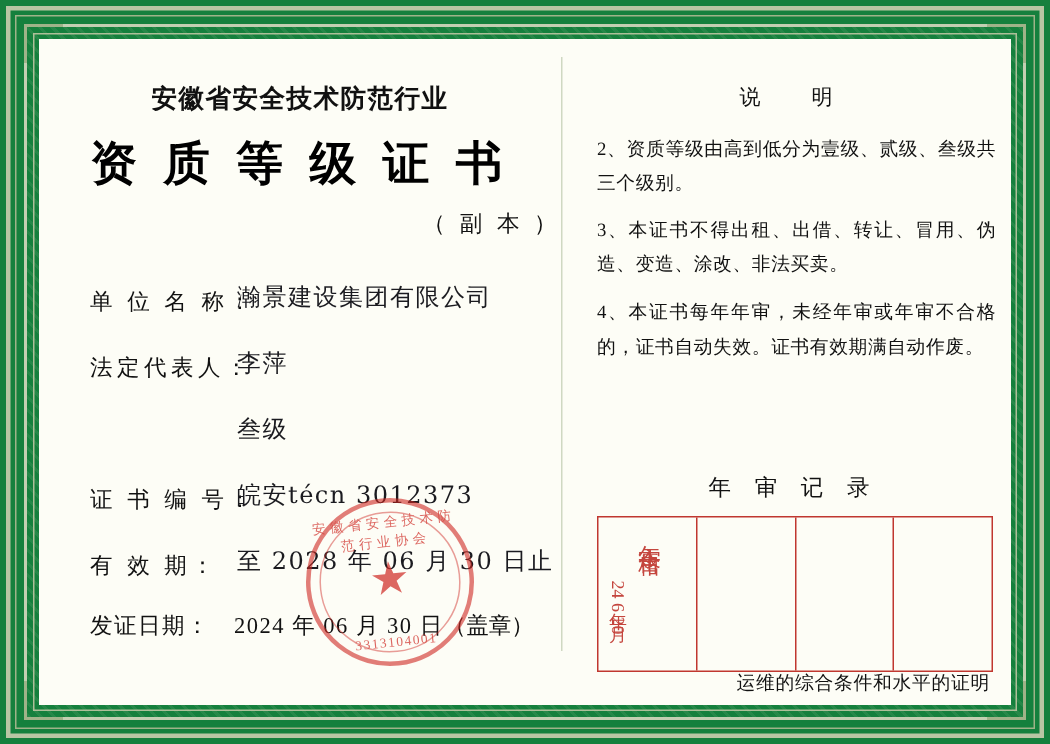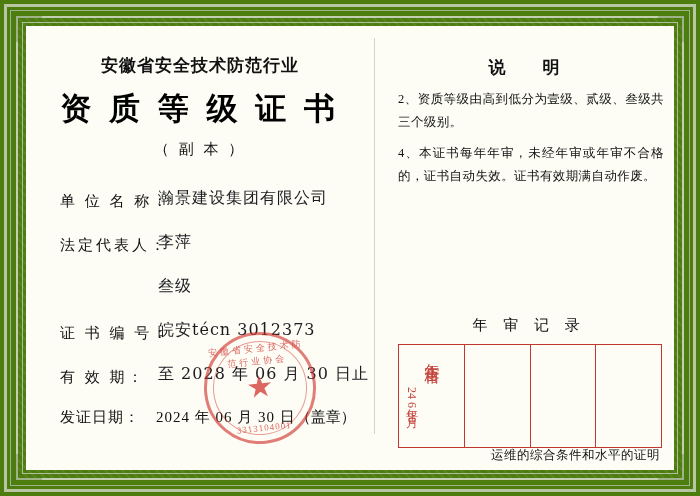--- a/index.html
+++ b/index.html
@@ -12,21 +12,21 @@
     overflow: hidden;
     font-family: "Liberation Serif", "DejaVu Serif", serif;
     background: #ffffff;
   }
 
   .certificate {
     position: relative;
     width: 700px;
     height: 496px;
     box-sizing: border-box;
-    background: #4d7c0f;
+    background: #15803d;
     overflow: hidden;
   }
 
   
   .border-outer {
     position: absolute;
     left: 4px; top: 4px; right: 4px; bottom: 4px;
     border: 3px solid #b9c6a4;
     box-sizing: border-box;
   }
@@ -106,21 +106,21 @@
     text-align: center;
     font-size: 31px;
     letter-spacing: 5px;
     color: #000;
     font-weight: bold;
   }
   .cert-copy {
     position: absolute;
     top: 114px;
     width: 100%;
-    text-align: center;
+    text-align: right;
     font-size: 15px;
     letter-spacing: 3px;
     color: #111;
   }
 
   .fields {
     position: absolute;
     top: 158px;
     left: 34px;
     right: 16px;
@@ -226,24 +226,24 @@
     left: 358px;
     top: 0;
     right: 0;
     height: 100%;
   }
   .notes-title {
     position: absolute;
     top: 30px;
     width: 100%;
     text-align: center;
-    font-size: 17px;
+    font-size: 14px;
     letter-spacing: 10px;
     color: #111;
-    font-weight: bold;
+    font-weight: normal;
   }
   .notes {
     position: absolute;
     top: 62px;
     left: 14px;
     right: 10px;
   }
   .note-item {
     font-size: 12.5px;
     line-height: 1.85;
@@ -378,20 +378,21 @@
         <div class="seal-top-text">安徽省安全技术防范行业协会</div>
         <div class="seal-star">★</div>
         <div class="seal-bottom-text">3313104001</div>
       </div>
     </div>
 
     <div class="right-panel">
       <div class="notes-title">说　明</div>
       <div class="notes">
         <div class="note-item">2、资质等级由高到低分为壹级、贰级、叁级共三个级别。</div>
+        <div class="note-item">3、本证书不得出租、出借、转让、冒用、伪造、变造、涂改、非法买卖。</div>
         <div class="note-item">4、本证书每年年审，未经年审或年审不合格的，证书自动失效。证书有效期满自动作废。</div>
       </div>
 
       <div class="review-title">年 审 记 录</div>
 
       <div class="review-table">
         <div class="review-cell">
           <span class="review-mark">年审合格</span>
           <span class="review-date">24年 6月 20</span>
         </div>

